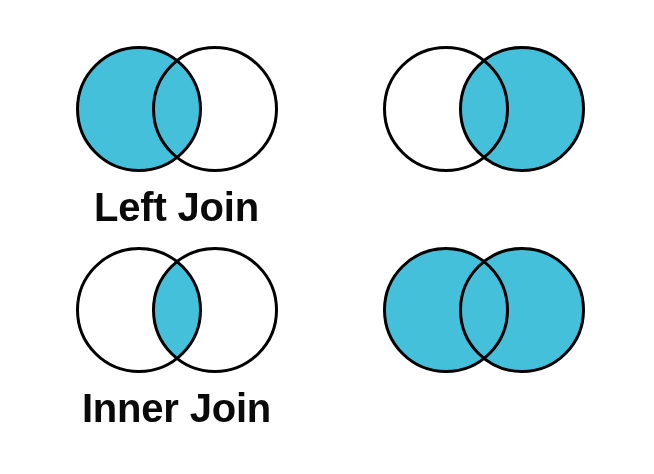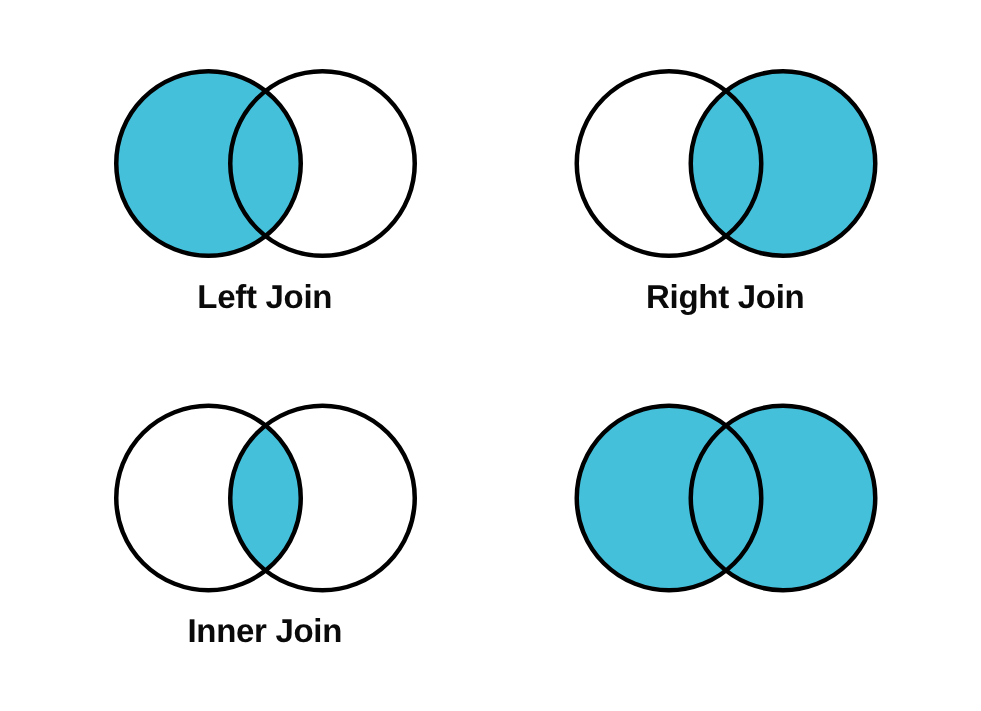--- a/index.html
+++ b/index.html
@@ -23,41 +23,41 @@
   .join-cell {
     position: absolute;
     width: 327px;
     height: 237px;
     display: flex;
     flex-direction: column;
     align-items: center;
     justify-content: flex-start;
   }
   .cell-r0 { top: 0px; }
-  .cell-r1 { top: 223px; }
+  .cell-r1 { top: 201px; }
   .cell-c0 { left: 13px; }
   .cell-c1 { left: 320px; }
 
   .venn-wrap {
     position: relative;
     width: 202px;
     height: 130px;
     margin-top: 44px;
   }
   .venn-svg {
     display: block;
     width: 202px;
     height: 130px;
     overflow: visible;
   }
   .join-label {
     margin-top: 12px;
     font-family: "Liberation Sans", sans-serif;
     font-weight: bold;
-    font-size: 22px;
+    font-size: 40px;
     line-height: 1.07;
     color: #0a0a0a;
     text-align: center;
     letter-spacing: -0.2px;
     white-space: pre-line;
   }
 </style>
 </head>
 <body>
 
@@ -99,21 +99,20 @@
         </defs>
         <circle cx="63" cy="65" r="61.5" fill="#ffffff"></circle>
         <circle cx="139" cy="65" r="61.5" fill="#45C0DB"></circle>
         <g clip-path="url(#clipL-rj)">
           <circle cx="139" cy="65" r="61.5" fill="#45C0DB" clip-path="url(#clipR-rj)"></circle>
         </g>
         <circle cx="63" cy="65" r="61.5" fill="none" stroke="#000000" stroke-width="3"></circle>
         <circle cx="139" cy="65" r="61.5" fill="none" stroke="#000000" stroke-width="3"></circle>
       </svg>
     </div>
-    <div class="join-label">Right Join</div>
   </div>
 
   <div class="join-cell cell-r1 cell-c0">
     <div class="venn-wrap">
       <svg class="venn-svg" viewBox="0 0 202 130" xmlns="http://www.w3.org/2000/svg" aria-hidden="true">
         <defs>
           <clipPath id="clipL-ij">
               <circle cx="63" cy="65" r="61.5"></circle>
             </clipPath>
           <clipPath id="clipR-ij">

